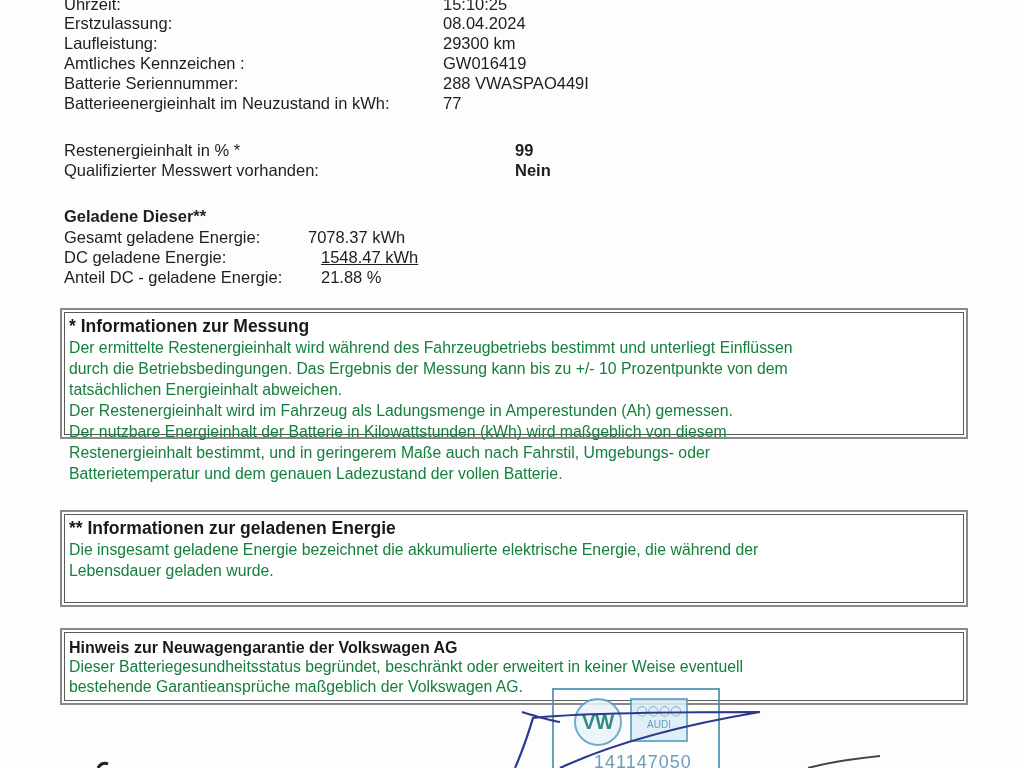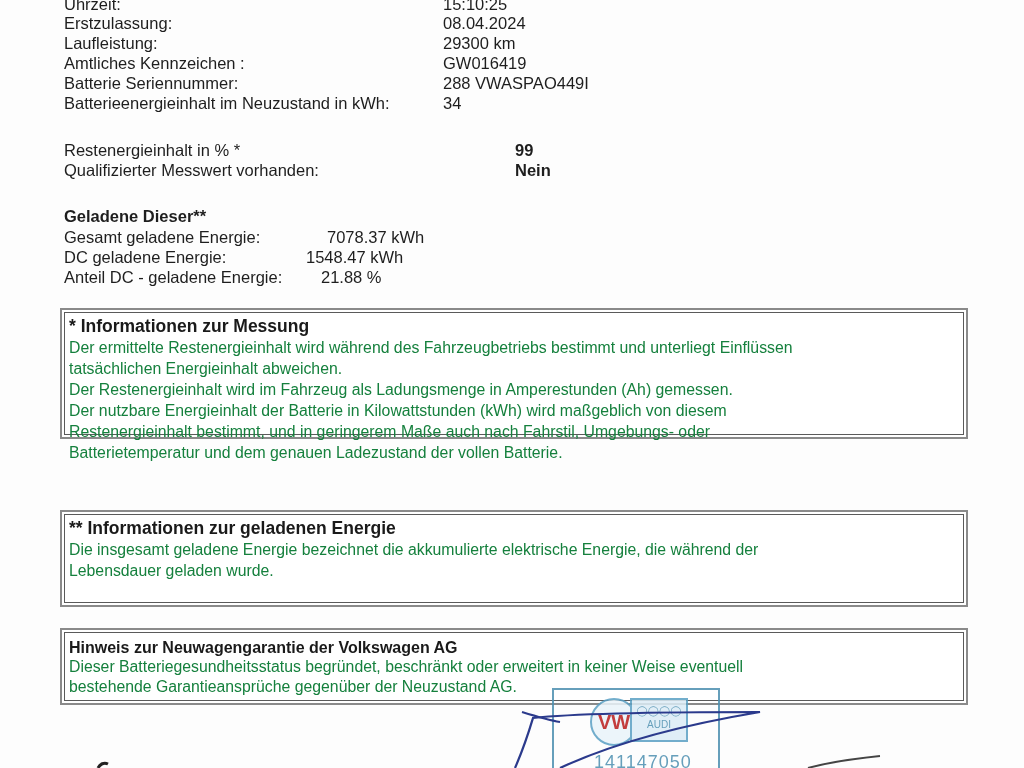--- a/index.html
+++ b/index.html
@@ -62,27 +62,26 @@
       border: 2px solid #4c8fb0;
       opacity: 0.85;
       box-sizing: border-box;
     }
     .stamp-vw {
       position: absolute;
       left: 20px; top: 8px;
       width: 44px; height: 44px;
       border: 2px solid #5aa0c4;
       border-radius: 50%;
-      color: #b91c1c;
+      color: #0f766e;
       font-size: 20px;
       font-weight: bold;
       text-align: center;
       line-height: 44px;
       background: #eaf4fa;
-      margin-left: 16px;
     }
     .stamp-audi {
       position: absolute;
       left: 76px; top: 8px;
       width: 58px; height: 44px;
       border: 2px solid #5aa0c4;
       background: #dcecf6;
       color: #4c8fb0;
       font-size: 10px;
       text-align: center;
@@ -123,68 +122,69 @@
   <div class="row" style="top:53px;">
     <span class="lbl">Amtliches Kennzeichen :</span>
     <span class="val" style="left:443px;">GW016419</span>
   </div>
   <div class="row" style="top:73px;">
     <span class="lbl">Batterie Seriennummer:</span>
     <span class="val" style="left:443px;">288 VWASPAO449I</span>
   </div>
   <div class="row" style="top:93px;">
     <span class="lbl">Batterieenergieinhalt im Neuzustand in kWh:</span>
-    <span class="val" style="left:443px;">34</span>
+    <span class="val" style="left:443px;">77</span>
   </div>
 
   <div class="row" style="top:140px;">
     <span class="lbl">Restenergieinhalt in % *</span>
     <span class="val bold" style="left:515px;">99</span>
   </div>
   <div class="row" style="top:160px;">
     <span class="lbl">Qualifizierter Messwert vorhanden:</span>
     <span class="val bold" style="left:515px;">Nein</span>
   </div>
 
   <div class="row bold" style="top:206px;">
     <span class="lbl">Geladene Dieser**</span>
   </div>
   <div class="row" style="top:227px;">
     <span class="lbl">Gesamt geladene Energie:</span>
-    <span class="val" style="left:327px;text-align:right;">7078.37 kWh</span>
+    <span class="val" style="left:308px;text-align:right;">7078.37 kWh</span>
   </div>
   <div class="row" style="top:247px;">
     <span class="lbl">DC geladene Energie:</span>
-    <span class="val" style="left:306px;">1548.47 kWh</span>
+    <span class="val" style="left:321px;text-decoration:underline;">1548.47 kWh</span>
   </div>
   <div class="row" style="top:267px;">
     <span class="lbl">Anteil DC - geladene Energie:</span>
     <span class="val" style="left:321px;">21.88 %</span>
   </div>
 
   <div class="box" style="top:308px; height:131px;">
     <div class="box-title">* Informationen zur Messung</div>
     <div class="box-line">Der ermittelte Restenergieinhalt wird während des Fahrzeugbetriebs bestimmt und unterliegt Einflüssen</div>
+    <div class="box-line">durch die Betriebsbedingungen. Das Ergebnis der Messung kann bis zu +/- 10  Prozentpunkte von dem</div>
     <div class="box-line">tatsächlichen Energieinhalt abweichen.</div>
     <div class="box-line">Der Restenergieinhalt wird im Fahrzeug als Ladungsmenge in Amperestunden (Ah) gemessen.</div>
     <div class="box-line">Der nutzbare Energieinhalt der Batterie in Kilowattstunden (kWh) wird maßgeblich von diesem</div>
     <div class="box-line">Restenergieinhalt bestimmt, und in geringerem Maße auch nach Fahrstil, Umgebungs- oder</div>
     <div class="box-line">Batterietemperatur und dem genauen Ladezustand der vollen Batterie.</div>
   </div>
 
   <div class="box" style="top:510px; height:97px;">
     <div class="box-title">** Informationen zur geladenen Energie</div>
     <div class="box-line">Die insgesamt geladene Energie bezeichnet die akkumulierte elektrische Energie, die während der</div>
     <div class="box-line">Lebensdauer geladen wurde.</div>
   </div>
 
   <div class="box" style="top:628px; height:77px; padding-top:8px;">
     <div class="box-title" style="font-size:16px; line-height:19px;">Hinweis zur Neuwagengarantie der Volkswagen AG</div>
     <div class="box-line" style="line-height:20px;">Dieser Batteriegesundheitsstatus begründet, beschränkt oder erweitert in keiner Weise eventuell</div>
-    <div class="box-line" style="line-height:20px;">bestehende Garantieansprüche gegenüber der Neuzustand AG.</div>
+    <div class="box-line" style="line-height:20px;">bestehende Garantieansprüche maßgeblich der Volkswagen AG.</div>
   </div>
 
   <div class="stamp">
     <div class="stamp-vw">VW</div>
     <div class="stamp-audi">
       <div>◯◯◯◯</div>
       <div>AUDI</div>
     </div>
     <div class="stamp-num">141147050</div>
   </div>

